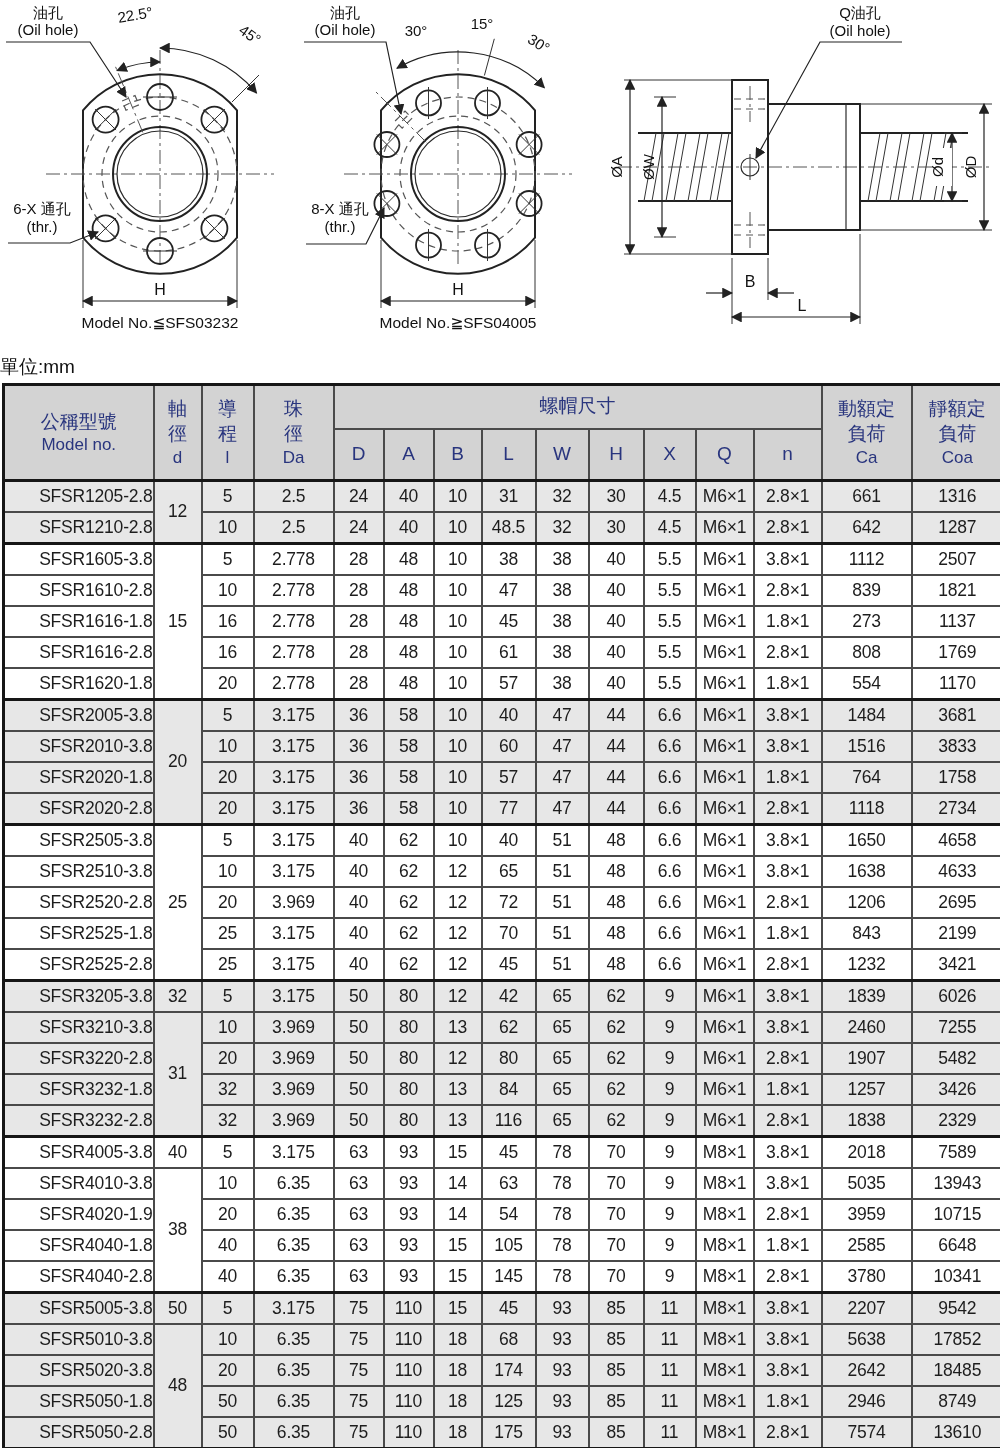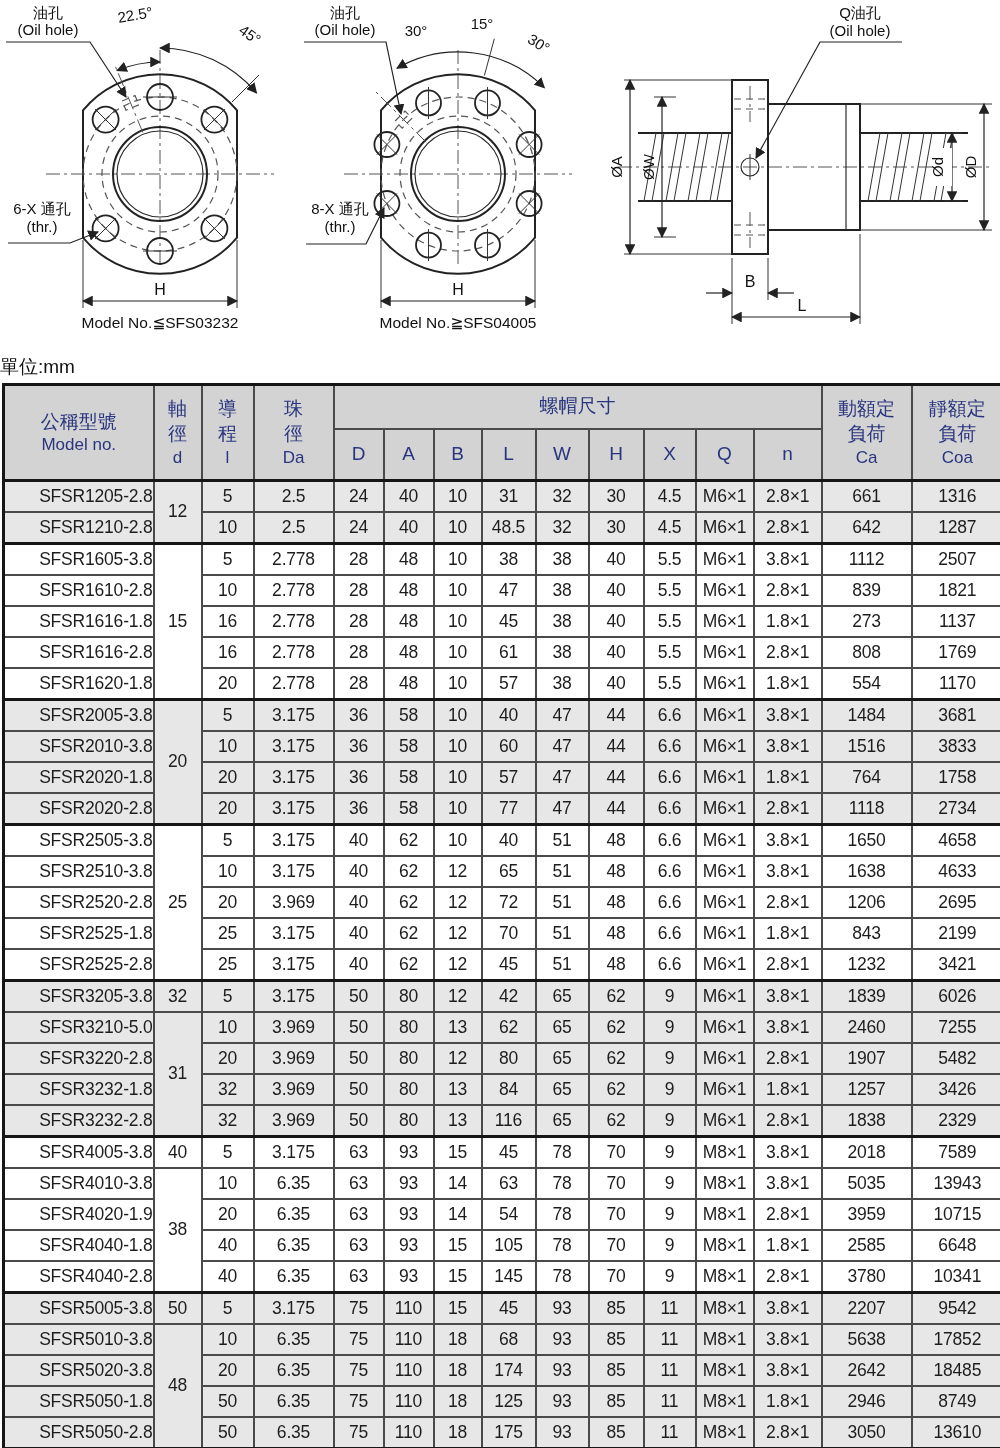--- a/index.html
+++ b/index.html
@@ -603,21 +603,21 @@
         <td class="c6">42</td>
         <td class="c7">65</td>
         <td class="c8">62</td>
         <td class="c9">9</td>
         <td class="c10">M6×1</td>
         <td class="c11">3.8×1</td>
         <td class="c12">1839</td>
         <td class="c13">6026</td>
       </tr>
       <tr class="shade">
-        <td class="c0">SFSR3210-5.0</td>
+        <td class="c0">SFSR3210-3.8</td>
         <td rowspan="4" class="c-dval">31</td>
         <td class="c1">10</td>
         <td class="c2">3.969</td>
         <td class="c3">50</td>
         <td class="c4">80</td>
         <td class="c5">13</td>
         <td class="c6">62</td>
         <td class="c7">65</td>
         <td class="c8">62</td>
         <td class="c9">9</td>
@@ -828,17 +828,17 @@
         <td class="c2">6.35</td>
         <td class="c3">75</td>
         <td class="c4">110</td>
         <td class="c5">18</td>
         <td class="c6">175</td>
         <td class="c7">93</td>
         <td class="c8">85</td>
         <td class="c9">11</td>
         <td class="c10">M8×1</td>
         <td class="c11">2.8×1</td>
-        <td class="c12">3050</td>
+        <td class="c12">7574</td>
         <td class="c13">13610</td>
       </tr>
     </tbody>
 </table>
 
 </body></html>

